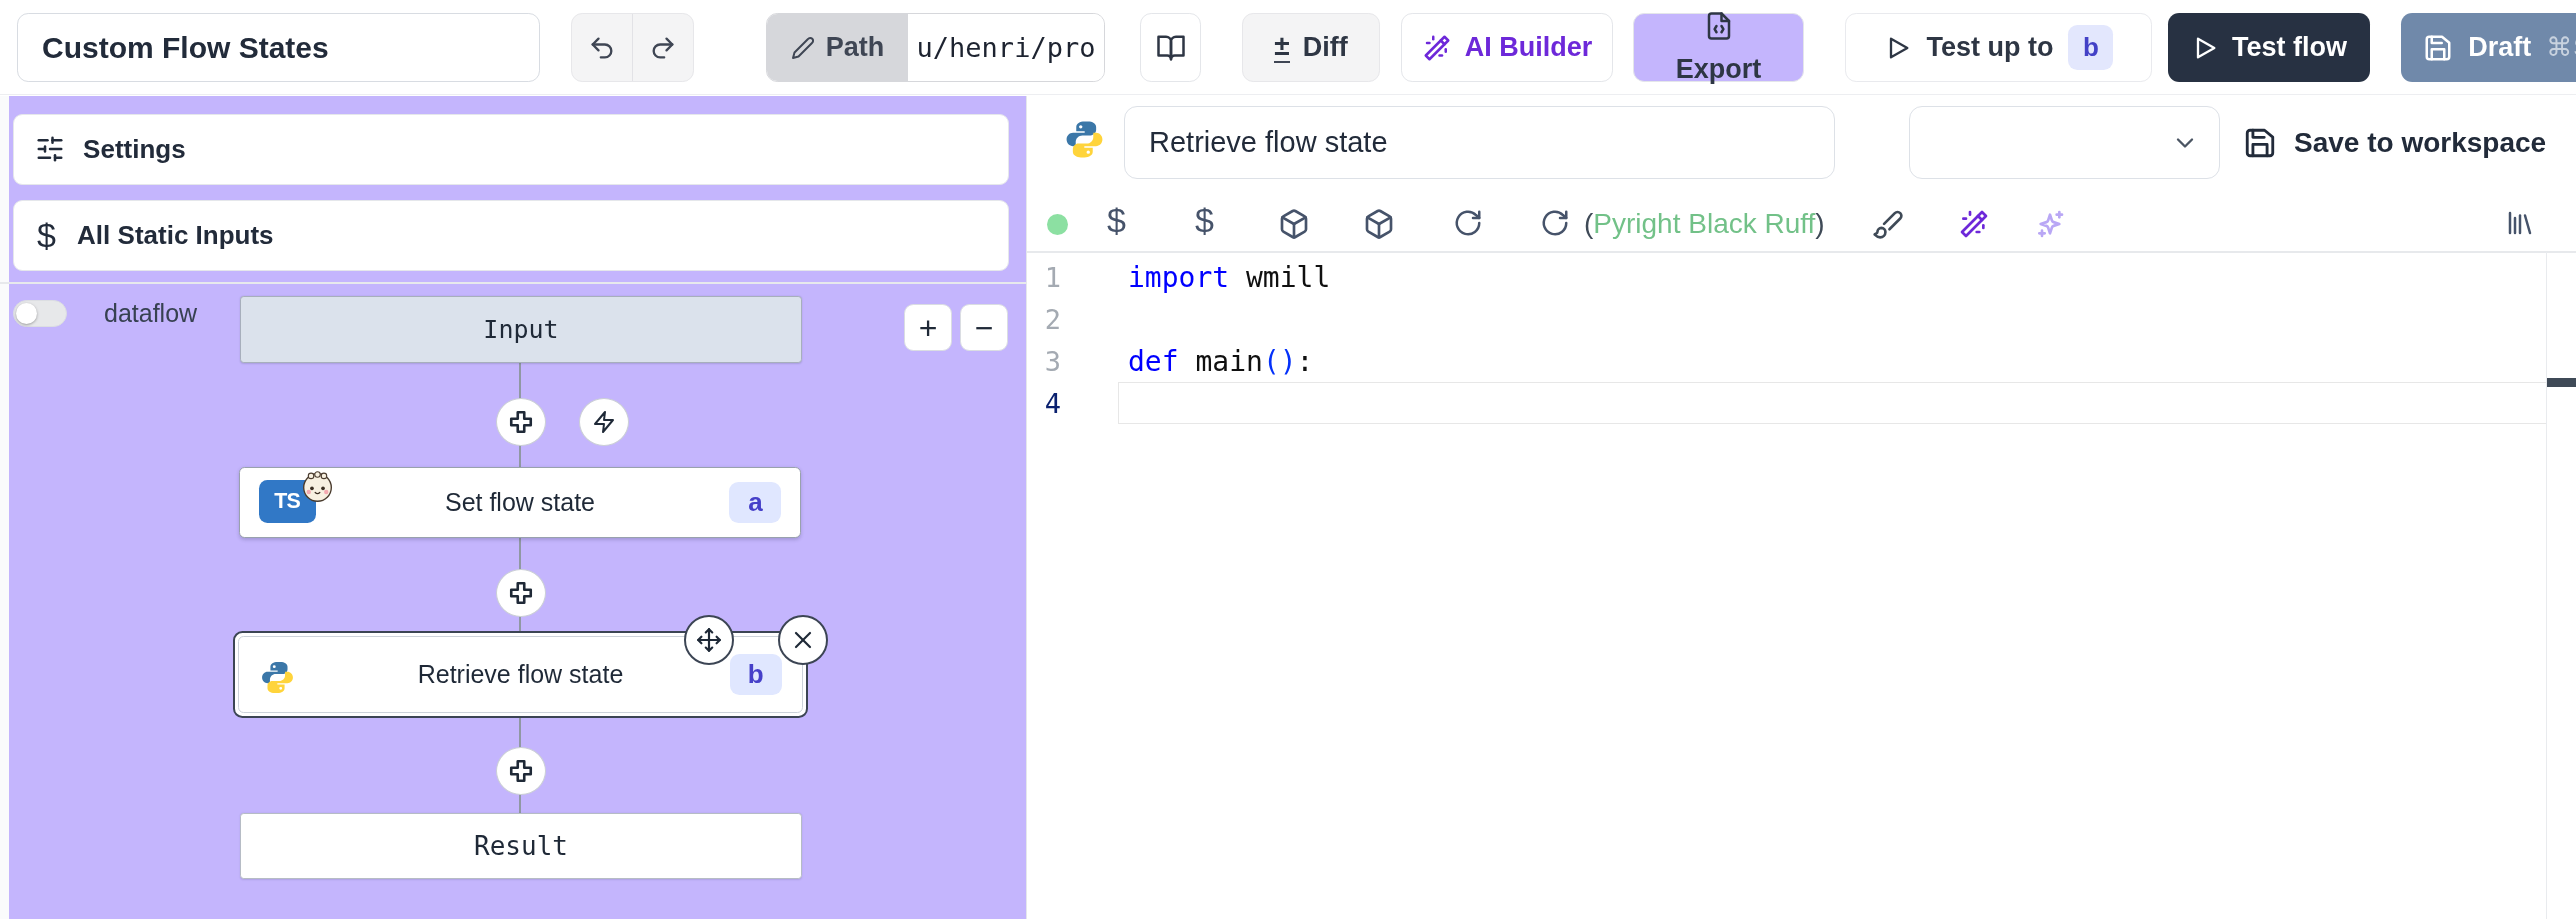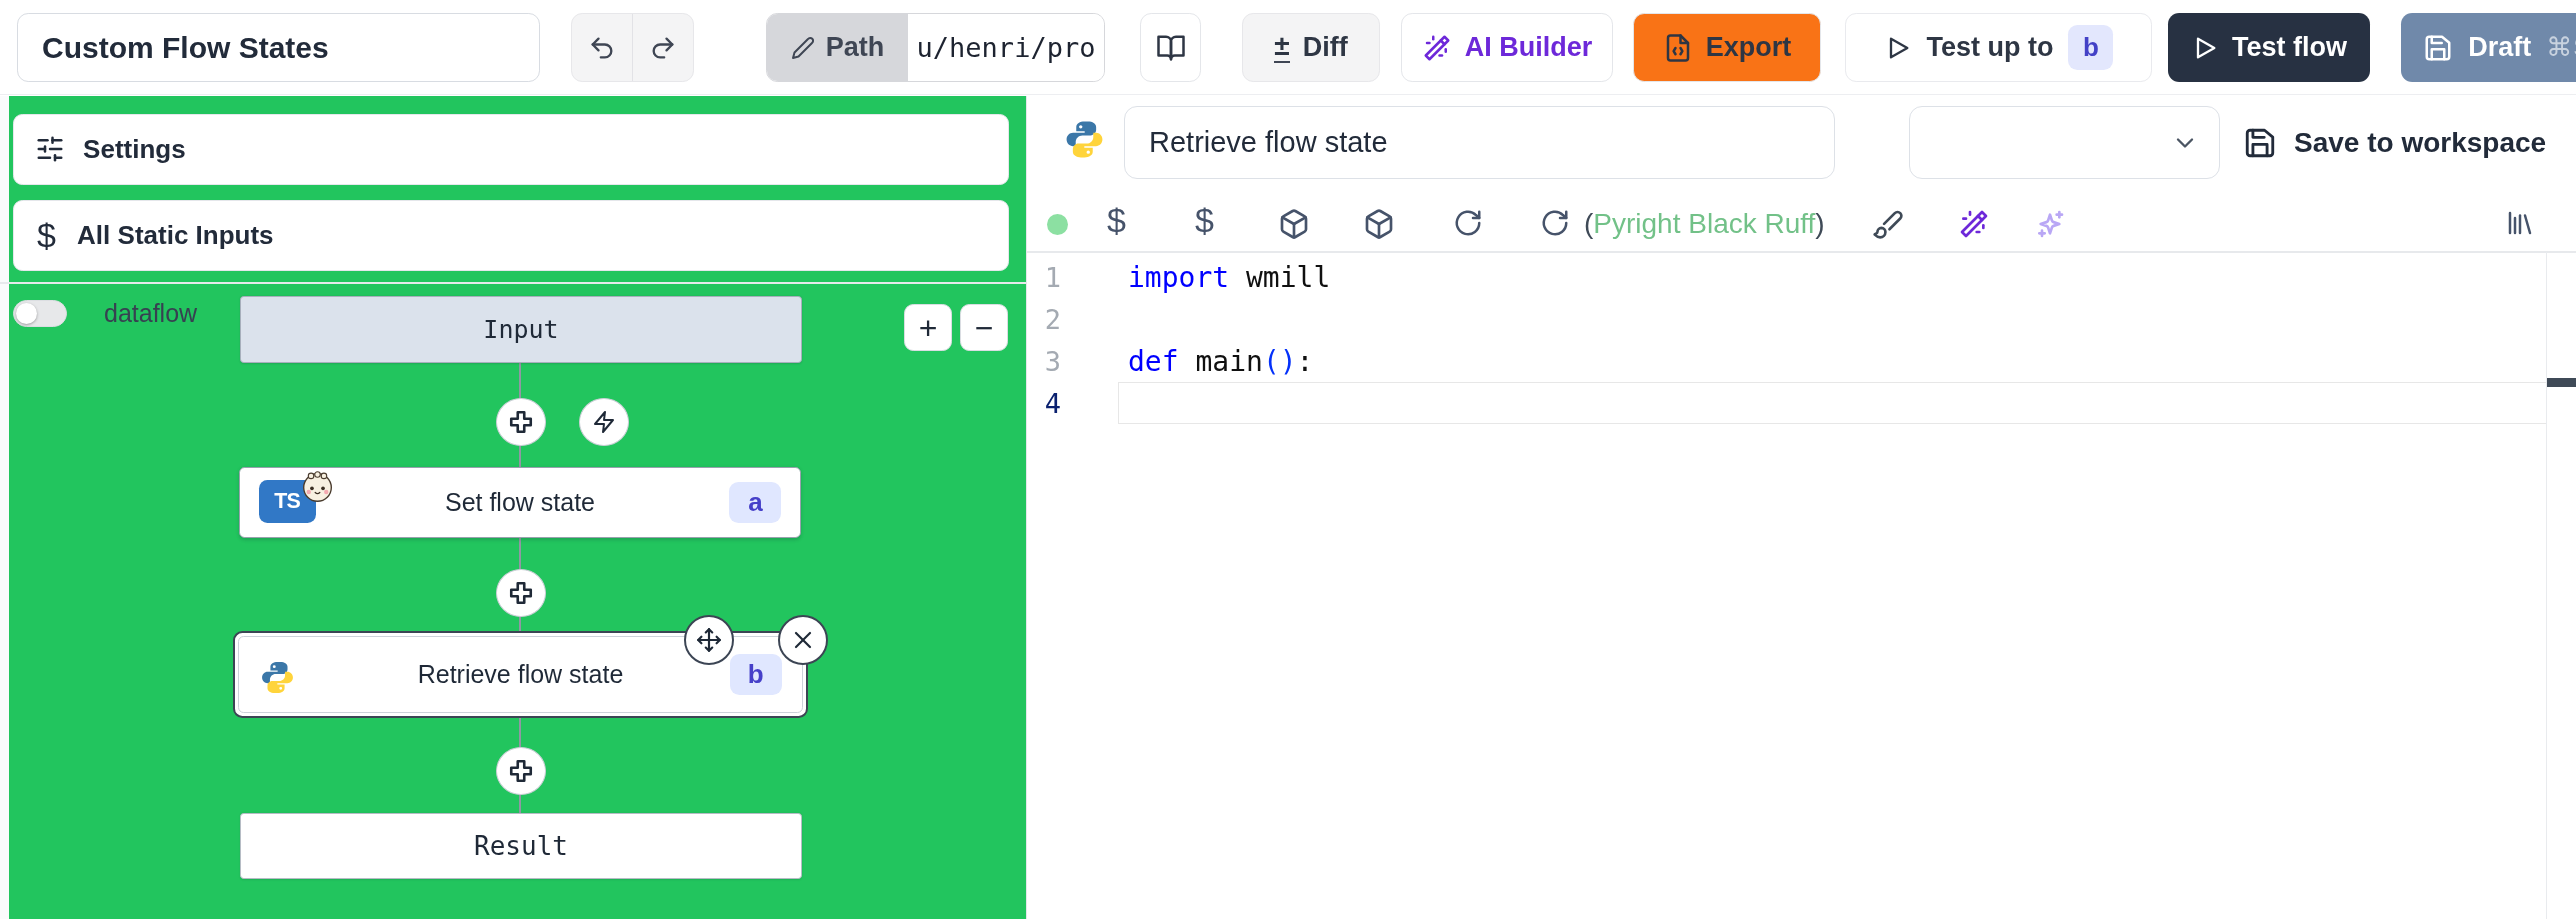--- a/index.html
+++ b/index.html
@@ -17,29 +17,29 @@
   .undo-redo .half + .half{border-left:1.9px solid #e2e2e6;}
   .path-btn{left:766px;width:339px;border:1.9px solid #d6d7db;overflow:hidden;padding:0;}
   .path-left{width:141px;height:100%;background:#d6d7db;display:flex;align-items:center;justify-content:center;gap:11.2px;
       color:#3f4654;font-weight:700;}
   .path-right{flex:1;height:100%;background:#fff;display:flex;align-items:center;justify-content:center;
       font-family:"DejaVu Sans Mono",monospace;font-weight:400;font-size:27px;color:#1d2330;}
   .book-btn{left:1140px;width:61px;border:1.9px solid #e4e6ea;background:#fff;}
   .diff-btn{left:1242px;width:138px;background:#f4f4f5;border:1.9px solid #e7e7ea;gap:13px;}
   .pm-glyph{font-size:28px;font-weight:700;border-bottom:2.8px solid #3f4654;line-height:1;padding-bottom:1.9px;}
   .ai-btn{left:1401px;width:212px;border:1.9px solid #e4e6ea;background:#fff;color:#6d28d9;gap:13px;}
-  .export-btn{left:1633px;width:188px;border:1.9px solid #e4e6ea;background:#f97316;gap:13px;}
+  .export-btn{left:1633px;width:171px;border:1.9px solid #e4e6ea;background:#c4b5fd;gap:13px;flex-direction:column;}
   .testupto-btn{left:1845px;width:307px;border:1.9px solid #e9eaee;background:#fff;gap:15px;}
   .mini-badge{display:flex;align-items:center;justify-content:center;width:45px;height:45px;border-radius:9.3px;
       background:#e3e7fd;color:#4341c6;font-size:26px;font-weight:700;}
   .testflow-btn{left:2168px;width:202px;background:#273142;color:#fff;gap:13px;border:none;}
   .draft-btn{left:2401px;width:233px;background:#7089aa;color:#fff;gap:15px;border:none;justify-content:flex-start;padding-left:22.3px;}
   .draft-shortcut{color:rgba(255,255,255,.62);font-weight:400;font-size:26px;letter-spacing:0.9px;}
   
-  .left-panel{position:absolute;left:0;top:96px;width:1026px;height:824px;background:#22c55e;}
+  .left-panel{position:absolute;left:0;top:96px;width:1026px;height:824px;background:#c4b5fd;}
   .left-strip{position:absolute;left:0;top:0;width:9.3px;height:824px;background:#fafbfc;}
   .panel-card{position:absolute;left:13px;width:996px;height:71px;background:#fff;border:1.9px solid #e5e7eb;border-radius:9.3px;
       box-sizing:border-box;display:flex;align-items:center;gap:18.6px;padding-left:20.5px;font-size:26px;font-weight:700;color:#222b3a;}
   .section-line{position:absolute;left:0;top:186px;width:1026px;height:1.9px;background:#e7e9ec;}
   .connector{position:absolute;left:519px;top:266px;width:1.9px;height:452px;background:#9098a3;}
   .toggle{position:absolute;left:13px;top:204px;width:54px;height:27px;border-radius:14px;background:#e7e8ea;border:0.9px solid #dcdee2;box-sizing:border-box;}
   .knob{position:absolute;left:1.9px;top:1.9px;width:21.4px;height:21.4px;border-radius:50%;background:#fff;box-shadow:0 0.9px 2.8px rgba(0,0,0,.35);}
   .toggle-label{position:absolute;left:104px;top:203px;font-size:25px;color:#374151;}
   .flow-node{position:absolute;box-sizing:border-box;display:flex;align-items:center;justify-content:center;}
   .mono{font-family:"DejaVu Sans Mono",monospace;}

